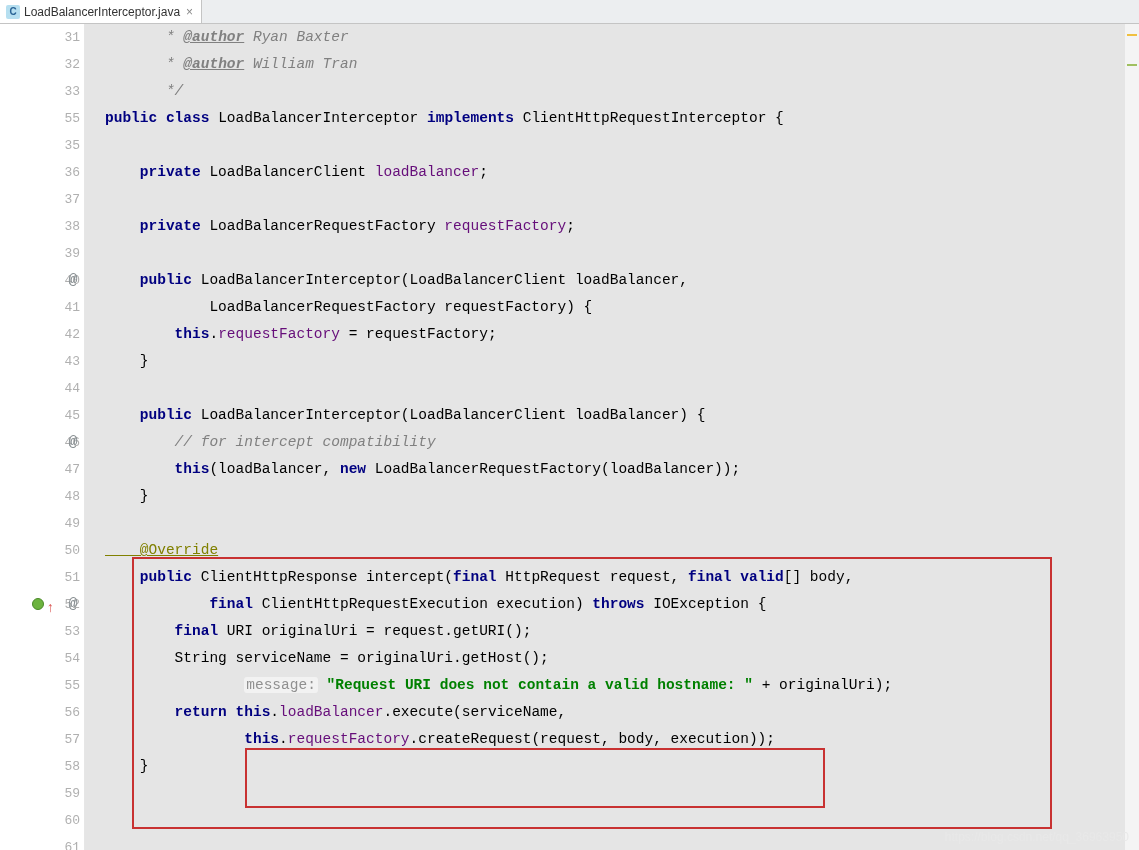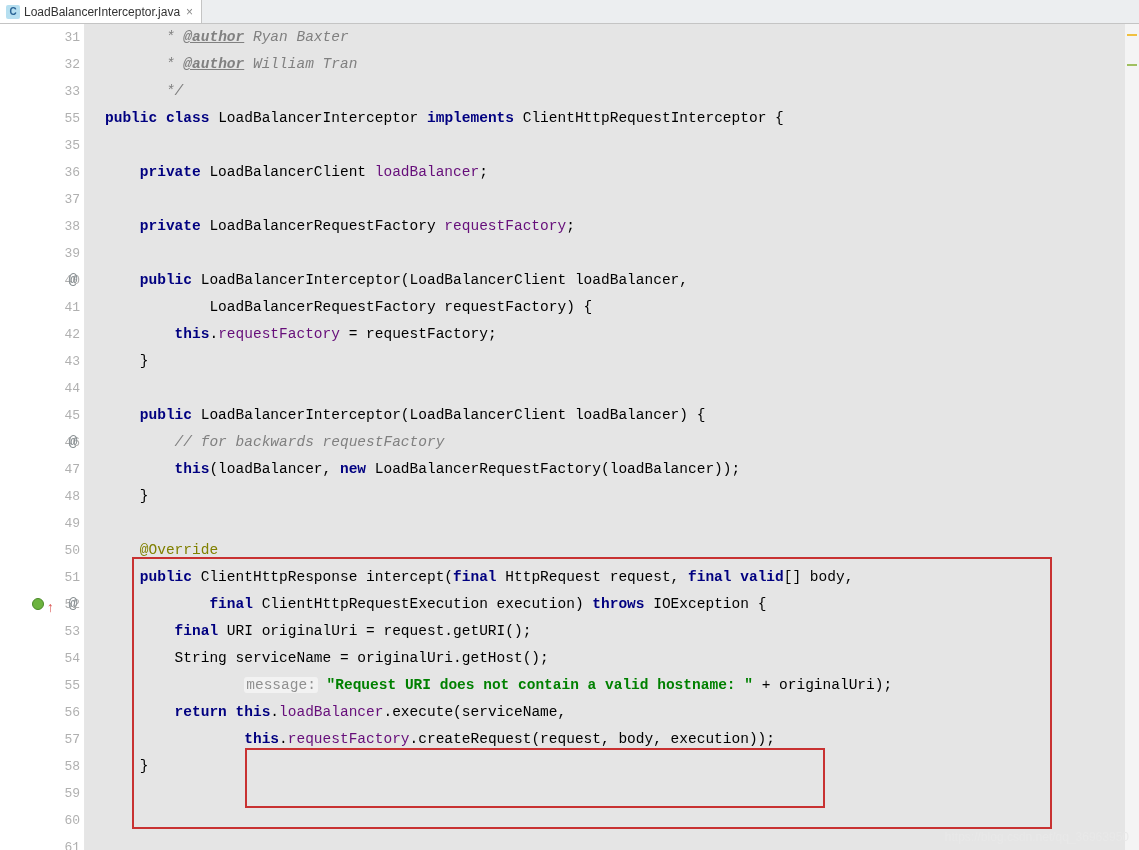--- a/index.html
+++ b/index.html
@@ -91,21 +91,21 @@
     flex: 1;
     position: relative;
     padding-left: 20px;
   }
   .code-line {
     height: 27px;
     line-height: 27px;
     white-space: pre;
   }
   .kw { color: #000080; font-weight: bold; }
-  .ann { color: #808000; }
+  .ann { color: #808000; text-decoration: underline; }
   .com { color: #808080; font-style: italic; }
   .doc-tag { color: #808080; font-style: italic; font-weight: bold; text-decoration: underline;}
   .doc-txt { color: #808080; font-style: italic; }
   .field { color: #660e7a; font-weight: normal; }
   .str { color: #008000; font-weight: bold; }
   .hint { color: #909090; background: #f2f2f2; padding: 0 2px; border-radius: 3px; font-style: normal;}
   .ital { font-style: italic; }
   .highlight-box-outer {
     position: absolute;
     left: 132px;
@@ -199,21 +199,21 @@
       <div class="code-line"><span class="kw">    private</span><span> LoadBalancerClient </span><span class="field">loadBalancer</span><span>;</span></div>
       <div class="code-line"><span></span></div>
       <div class="code-line"><span class="kw">    private</span><span> LoadBalancerRequestFactory </span><span class="field">requestFactory</span><span>;</span></div>
       <div class="code-line"><span></span></div>
       <div class="code-line"><span class="kw">    public</span><span> LoadBalancerInterceptor(LoadBalancerClient loadBalancer,</span></div>
       <div class="code-line"><span>            LoadBalancerRequestFactory requestFactory) {</span></div>
       <div class="code-line"><span class="kw">        this</span><span>.</span><span class="field">requestFactory</span><span> = requestFactory;</span></div>
       <div class="code-line"><span>    }</span></div>
       <div class="code-line"><span></span></div>
       <div class="code-line"><span class="kw">    public</span><span> LoadBalancerInterceptor(LoadBalancerClient loadBalancer) {</span></div>
-      <div class="code-line"><span class="com">        // for backwards requestFactory</span></div>
+      <div class="code-line"><span class="com">        // for intercept compatibility</span></div>
       <div class="code-line"><span class="kw">        this</span><span>(loadBalancer, </span><span class="kw">new</span><span> LoadBalancerRequestFactory(loadBalancer));</span></div>
       <div class="code-line"><span>    }</span></div>
       <div class="code-line"><span></span></div>
       <div class="code-line"><span class="ann">    @Override</span></div>
       <div class="code-line"><span class="kw">    public</span><span> ClientHttpResponse intercept(</span><span class="kw">final</span><span> HttpRequest request, </span><span class="kw">final</span><span class="kw"> valid</span><span>[] body,</span></div>
       <div class="code-line"><span class="kw">            final</span><span> ClientHttpRequestExecution execution) </span><span class="kw">throws</span><span> IOException {</span></div>
       <div class="code-line"><span class="kw">        final</span><span> URI originalUri = request.getURI();</span></div>
       <div class="code-line"><span>        String serviceName = originalUri.getHost();</span></div>
       <div class="code-line"><span>                </span><span class="hint">message:</span><span> </span><span class="str">"Request URI does not contain a valid hostname: "</span><span> + originalUri);</span></div>
       <div class="code-line"><span class="kw">        return</span><span> </span><span class="kw">this</span><span>.</span><span class="field">loadBalancer</span><span>.execute(serviceName,</span></div>

